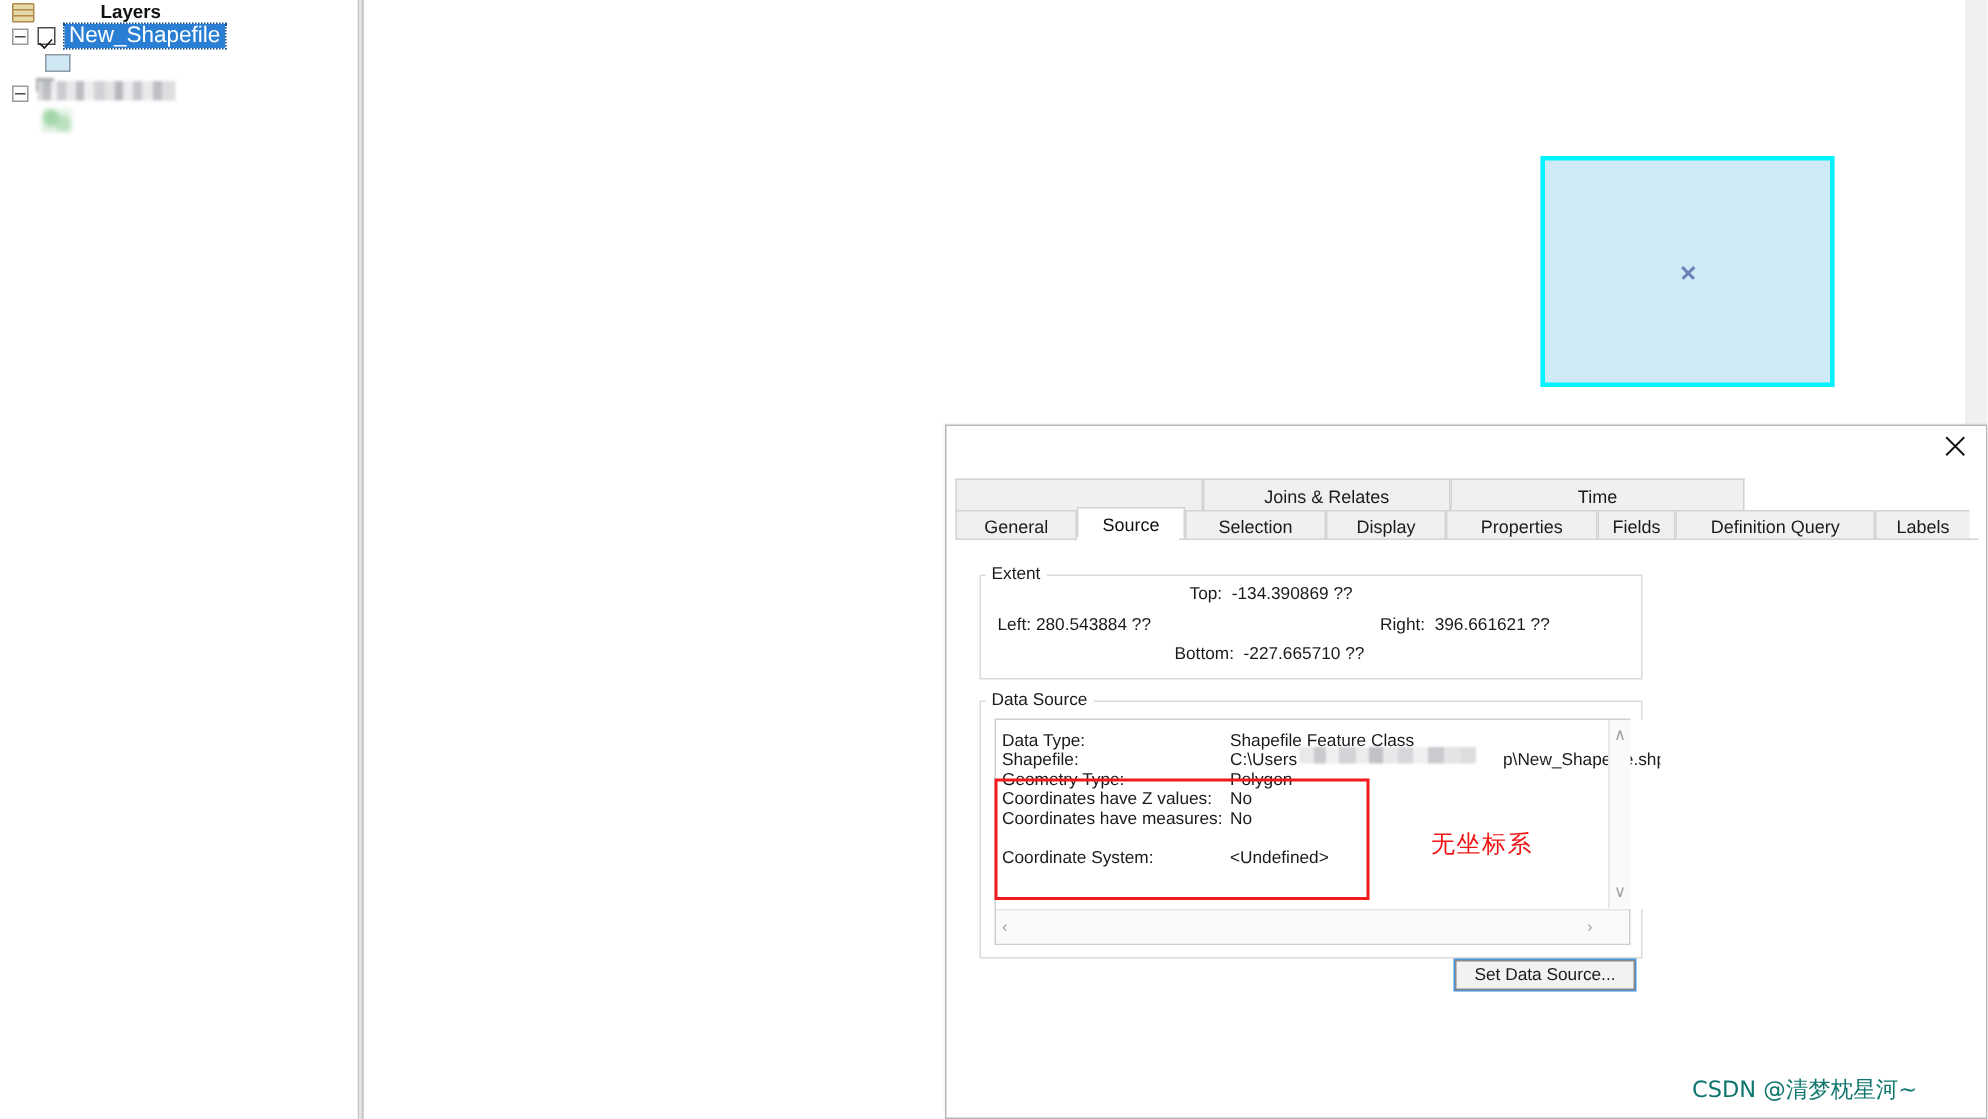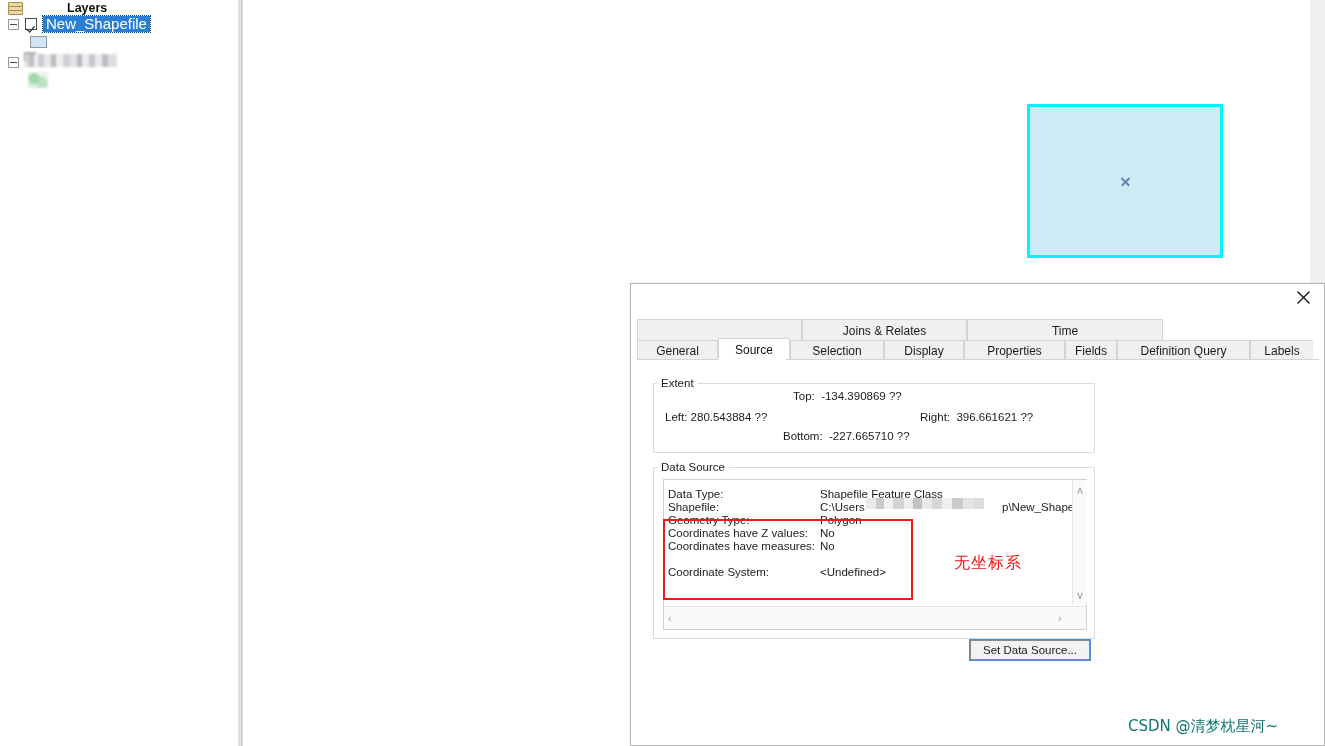--- a/index.html
+++ b/index.html
@@ -97,21 +97,21 @@
   #ext-left{left:665px;top:411px;}
   #ext-right{left:920px;top:411px;}
   #ext-bottom{left:783px;top:430px;}
 
   #ds-box{left:653px;top:467px;width:442px;height:172px;}
   #ds-legend{left:657px;top:461px;}
 
   #ds-list{position:absolute;left:663px;top:479px;width:424px;height:151px;
     border:1px solid #cfcfcf;background:#ffffff;box-sizing:border-box;}
   #ds-inner{position:absolute;left:664px;top:480px;width:408px;height:126px;
-    background:#ffffff;overflow:hidden;}
+    background:#ffffff;overflow:hidden;padding-left:35px;}
   .ds-row{position:absolute;font-size:11.5px;color:#1b1b1b;white-space:nowrap;line-height:13px;}
   .ds-key{left:4px;}
   .ds-val{left:156px;}
 
   #path-redact{position:absolute;left:866px;top:498px;width:118px;height:11px;
     background:linear-gradient(90deg,#e9e9eb 0 10px,#c9cacd 10px 18px,#f0f0f1 18px 27px,
       #d2d3d6 27px 38px,#ededee 38px 47px,#c2c3c7 47px 56px,#e8e8ea 56px 66px,
       #d6d7da 66px 76px,#efeff0 76px 86px,#cacbcf 86px 97px,#e4e4e6 97px 108px,#dddde0 108px 118px);
     filter:blur(.7px);}
 

